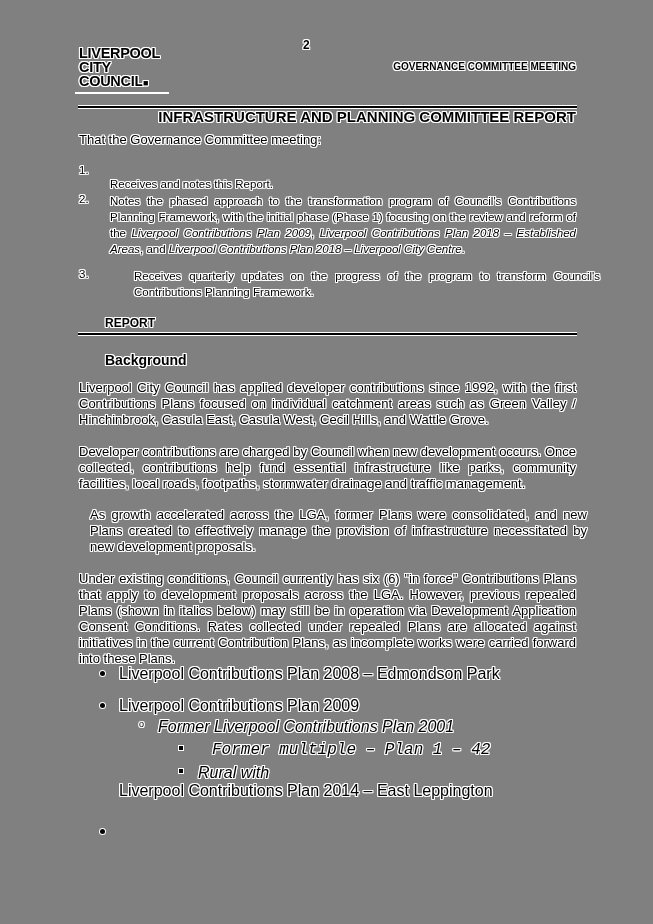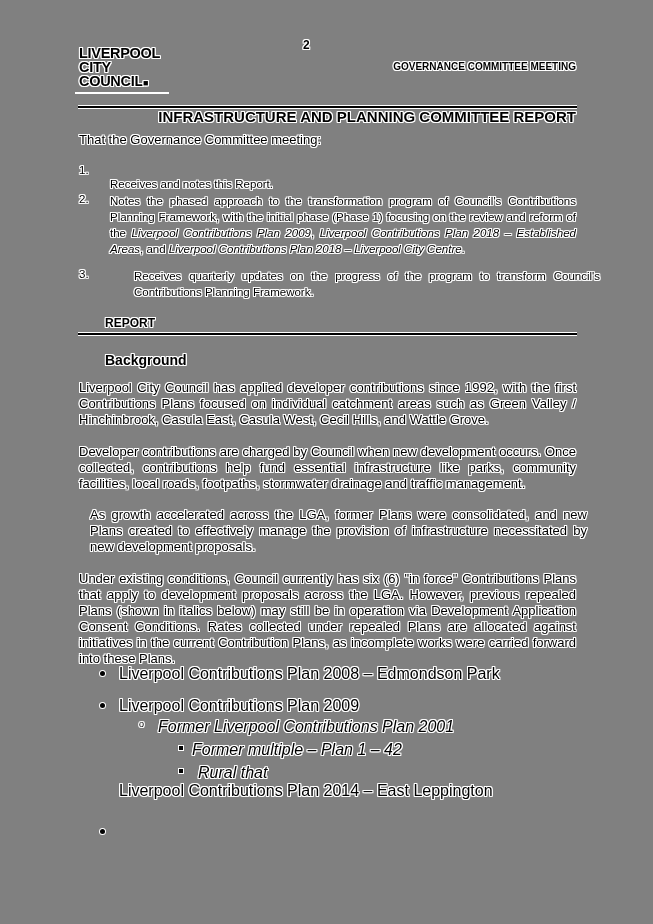--- a/index.html
+++ b/index.html
@@ -70,19 +70,19 @@
 <div class="abs bullet" style="left:100px; top:671px;"></div>
 <div class="abs t li" style="left:119px; top:665px;">Liverpool Contributions Plan 2008 – Edmondson Park</div>
 
 <div class="abs bullet" style="left:100px; top:703px;"></div>
 <div class="abs t li" style="left:119px; top:697px;">Liverpool Contributions Plan 2009</div>
 
 <div class="abs t li" style="left:139px; top:719px; font-size:9px;">o</div>
 <div class="abs t li" style="left:158px; top:718px;"><i>Former Liverpool Contributions Plan 2001</i></div>
 
 <div class="abs sq" style="left:179px; top:746px;"></div>
-<div class="abs t li" style="left:192px; top:741px;"><i>Former multiple – Plan 1 – 42</i></div>
+<div class="abs t li" style="left:212px; top:741px;font-family:Liberation Mono, monospace;"><i>Former multiple – Plan 1 – 42</i></div>
 
 <div class="abs sq" style="left:179px; top:769px;"></div>
-<div class="abs t li" style="left:198px; top:764px;"><i>Rural that</i></div>
+<div class="abs t li" style="left:198px; top:764px;"><i>Rural with</i></div>
 
 <div class="abs bullet" style="left:100px; top:829px;"></div>
 <div class="abs t li" style="left:119px; top:782px;">Liverpool Contributions Plan 2014 – East Leppington</div>
 
 </body></html>

